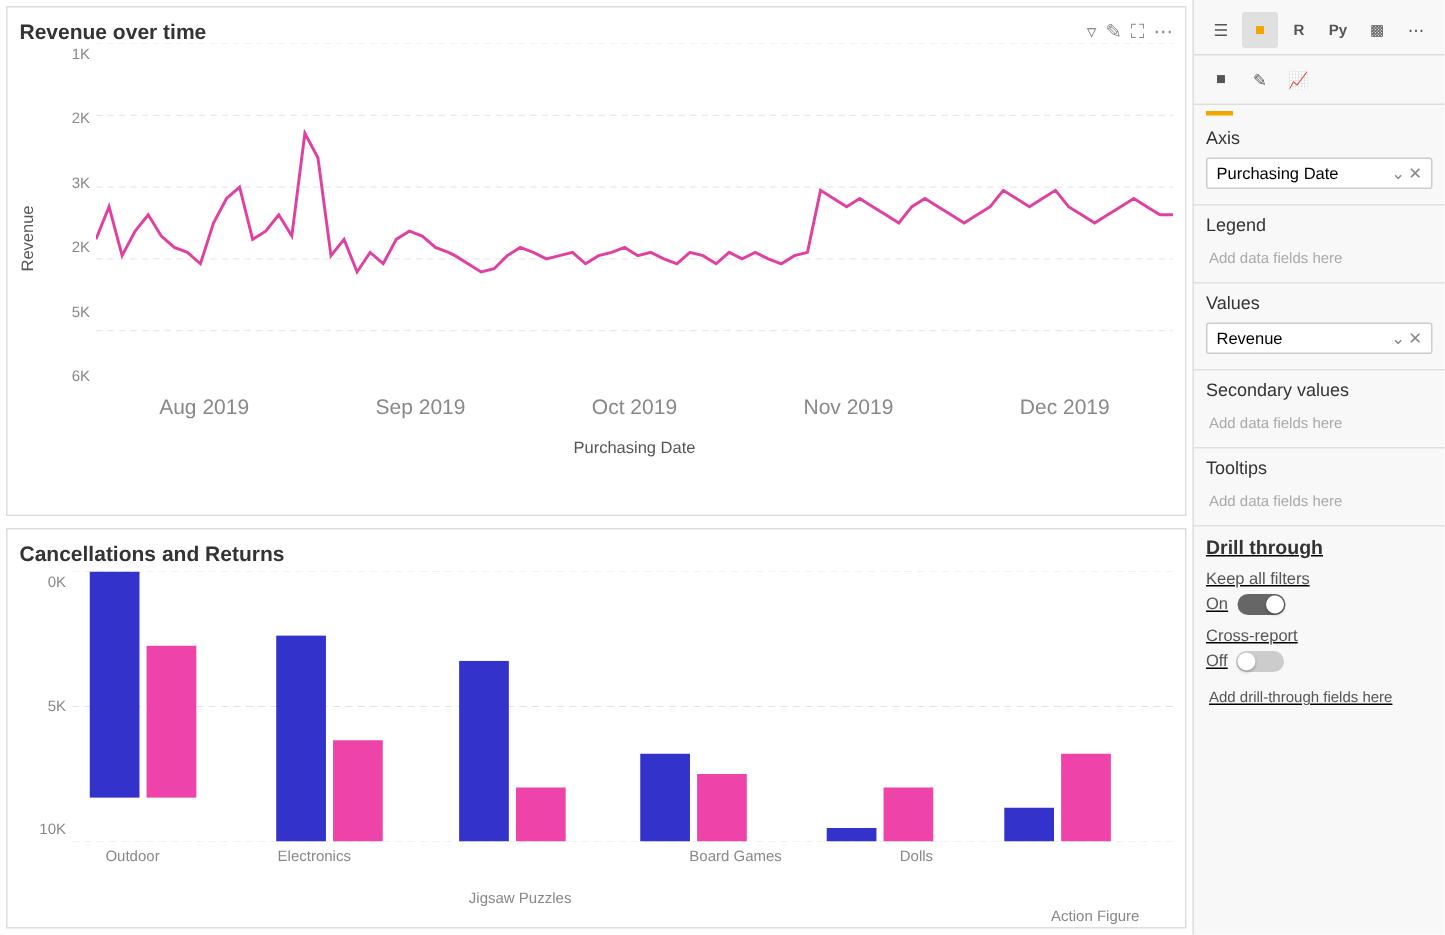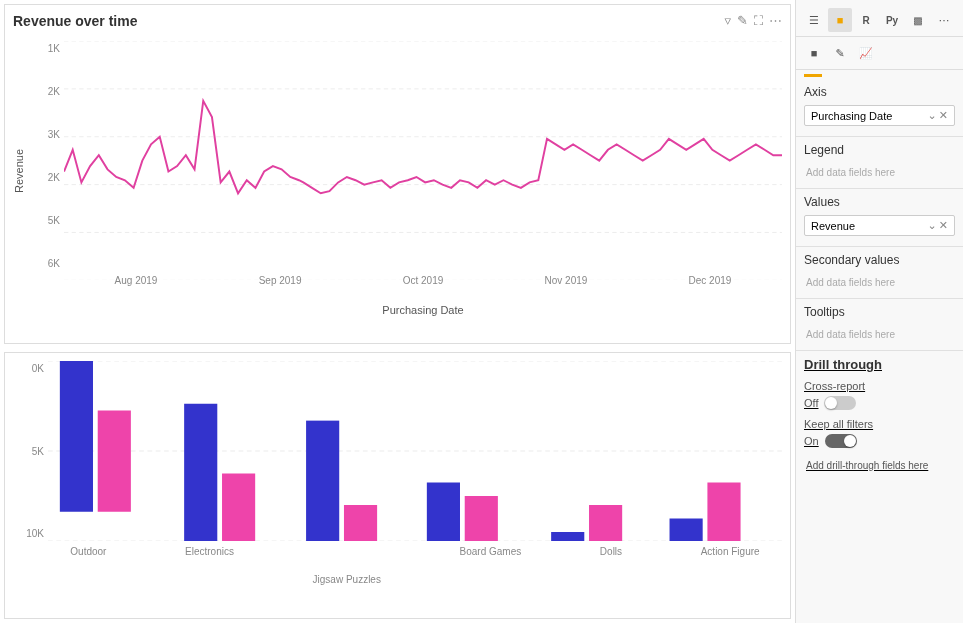--- a/index.html
+++ b/index.html
@@ -2,31 +2,31 @@
 <html><head>
   <meta charset="utf-8">
   <style>
     * { box-sizing: border-box; margin: 0; padding: 0; }
     body { font-family: 'Segoe UI', Arial, sans-serif; font-size: 12px; background: #fff; display: flex; width: 963px; height: 623px; overflow: hidden; }
     
     .main-content { flex: 1; display: flex; flex-direction: column; padding: 4px; overflow: hidden; }
     
     
     .chart-container { position: relative; flex: 0 0 340px; border: 1px solid #ddd; margin-bottom: 8px; padding: 8px 8px 4px 8px; }
-    .chart-title-row { display: flex; align-items: center; justify-content: space-between; margin-bottom: 12px; }
+    .chart-title-row { display: flex; align-items: center; justify-content: space-between; margin-bottom: 0; }
     .chart-title { font-size: 14px; font-weight: 600; color: #333; }
     .chart-icons { display: flex; gap: 6px; color: #888; font-size: 13px; }
     .chart-area { display: flex; width: 100%; height: 260px; position: relative; }
     .y-axis-label { writing-mode: vertical-rl; transform: rotate(180deg); font-size: 11px; color: #555; margin-right: 4px; display: flex; align-items: center; justify-content: center; }
     .chart-inner { flex: 1; position: relative; }
     .y-axis { position: absolute; left: 0; top: 0; bottom: 30px; width: 35px; display: flex; flex-direction: column-reverse; justify-content: space-between; padding: 2px 0; }
     .y-tick { font-size: 10px; color: #888; text-align: right; padding-right: 4px; }
     .svg-area { position: absolute; left: 35px; right: 0; top: 0; bottom: 30px; }
     .x-axis { position: absolute; bottom: 0; left: 35px; right: 0; height: 30px; display: flex; justify-content: space-around; align-items: flex-start; padding-top: 4px; }
-    .x-tick { font-size: 10px; color: #888; text-align: right; }
+    .x-tick { font-size: 14px; color: #888; text-align: right; }
     
     
     .bottom-chart-container { flex: 1; border: 1px solid #ddd; padding: 8px; overflow: hidden; }
     .bottom-chart-title { font-size: 14px; font-weight: 600; color: #333; margin-bottom: 4px; }
     .legend-row { display: flex; gap: 16px; margin-bottom: 8px; align-items: center; }
     .legend-item { display: flex; align-items: center; gap: 4px; font-size: 11px; }
     .legend-dot { width: 10px; height: 10px; border-radius: 50%; }
     .bar-chart-area { display: flex; width: 100%; height: 180px; position: relative; }
     .bar-y-axis { width: 35px; display: flex; flex-direction: column-reverse; justify-content: space-between; padding: 2px 0; font-size: 10px; color: #888; text-align: right; padding-right: 4px; }
     .bar-chart-inner { flex: 1; position: relative; }
@@ -102,20 +102,21 @@
           <span class="x-tick">Dec 2019</span>
         </div>
         <div style="position:absolute;bottom:0;left:35px;right:0;text-align:center;">
           <span style="font-size:11px;color:#555;font-weight:500;position:relative;top:16px;">Purchasing Date</span>
         </div>
       </div>
     </div>
   </div>
 
   <div class="bottom-chart-container">
+    <div class="bottom-chart-title">Cancellations and Returns</div>
     <div class="bar-chart-area">
       <div class="bar-y-axis">
         <span>10K</span>
         <span>5K</span>
         <span>0K</span>
       </div>
       <div class="bar-chart-inner">
         <svg class="bar-svg" viewBox="0 0 620 160" preserveAspectRatio="none">
 
           <line x1="0" y1="0" x2="620" y2="0" stroke="#ddd" stroke-dasharray="4,3" stroke-width="0.5"></line>
@@ -140,21 +141,21 @@
           <rect x="525" y="140" width="28" height="20" fill="#3333cc"></rect>
           <rect x="557" y="108" width="28" height="52" fill="#ee44aa"></rect>
         </svg>
         
         <div style="display:flex;justify-content:space-around;margin-top:2px;gap:34px;">
           <span style="font-size:10px;color:#888;">Outdoor</span>
           <span style="font-size:10px;color:#888;">Electronics</span>
           <span style="font-size:10px;color:#888;margin-top:28px;">Jigsaw Puzzles</span>
           <span style="font-size:10px;color:#888;">Board Games</span>
           <span style="font-size:10px;color:#888;">Dolls</span>
-          <span style="font-size:10px;color:#888;">Action Figure</span>
+          <span style="font-size:10px;color:#888;margin-top:40px;">Action Figure</span>
         </div>
       </div>
     </div>
   </div>
 </div>
 
 <div class="right-panel">
 
   <div class="toolbar-row">
     <button class="toolbar-btn">☰</button>
@@ -209,34 +210,34 @@
 
   <div class="panel-section">
     <div class="panel-section-title">Tooltips</div>
     <div class="add-field-placeholder">Add data fields here</div>
   </div>
 
   <div class="drill-section">
     <div class="drill-title">Drill through</div>
 
     <div class="drill-row">
+      <div class="drill-label">Keep all filters</div>
+      <div class="toggle-row">
+        <span class="toggle-label">On</span>
+        <div class="toggle toggle-on">
+          <div class="toggle-thumb toggle-thumb-on"></div>
+        </div>
+      </div>
+    </div>
+
+    <div class="drill-row">
       <div class="drill-label">Cross-report</div>
       <div class="toggle-row">
         <span class="toggle-label">Off</span>
         <div class="toggle toggle-off">
           <div class="toggle-thumb toggle-thumb-off"></div>
         </div>
       </div>
     </div>
 
-    <div class="drill-row">
-      <div class="drill-label">Keep all filters</div>
-      <div class="toggle-row">
-        <span class="toggle-label">On</span>
-        <div class="toggle toggle-on">
-          <div class="toggle-thumb toggle-thumb-on"></div>
-        </div>
-      </div>
-    </div>
-
     <div class="add-drillthrough">Add drill-through fields here</div>
   </div>
 </div>
 
 </body></html>

